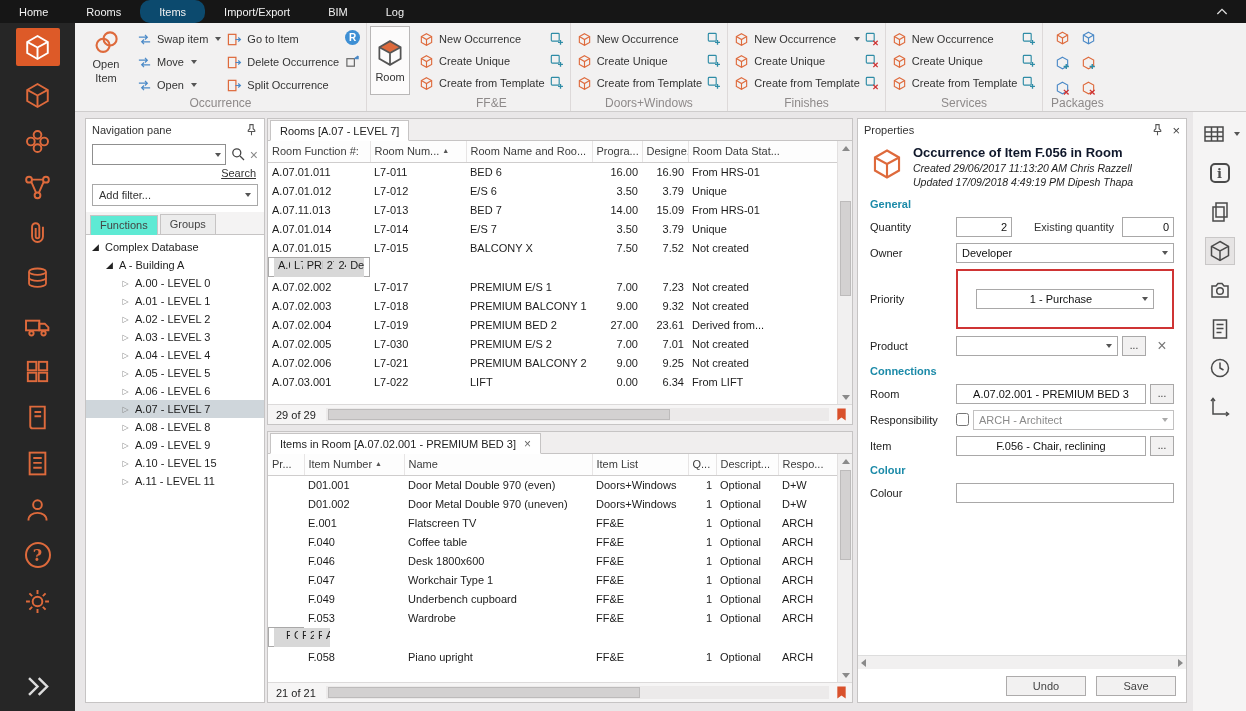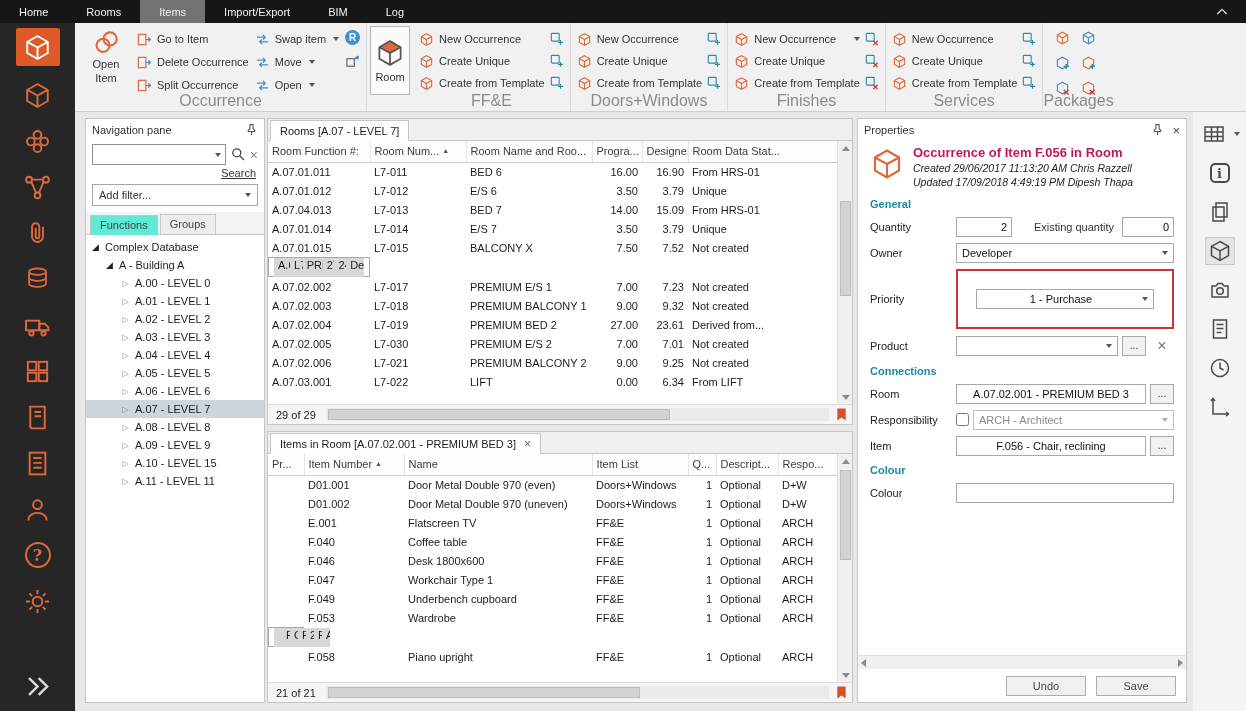--- a/index.html
+++ b/index.html
@@ -5,40 +5,40 @@
   * { box-sizing:border-box; margin:0; padding:0; }
   html,body { width:1246px; height:711px; }
   body { font-family:"Liberation Sans", sans-serif; font-size:11px; color:#333;
          background:#e9e7e8; overflow:hidden; position:relative; }
 
   
   .menubar { position:absolute; top:0; left:0; width:1246px; height:23px;
              background:#161616; display:flex; align-items:stretch; color:#f2f2f2; z-index:30; }
   .menu-items { display:flex; }
   .menu-item { padding:0 19px; display:flex; align-items:center; font-size:11px; cursor:default; }
-  .menu-item.active { background:#737373; }
+  .menu-item.active { background:#0c4a6e;border-radius:10px; }
   .menu-collapse { margin-left:auto; padding:0 16px; display:flex; align-items:center;
                    color:#dcdcdc; font-size:12px; }
 
   
   .sidebar { position:absolute; top:23px; left:0; width:75px; height:688px; background:#262626;
              display:flex; flex-direction:column; align-items:center; padding:5px 0 8px; gap:12px; z-index:20; }
   .side-icon { width:40px; height:34px; display:flex; align-items:center; justify-content:center;
                color:#de6a3c; flex:0 0 auto; }
   .side-icon svg { width:29px; height:29px; }
   .side-icon.tile { background:#dd5a28; border-radius:2px; color:#ffffff; width:44px; height:38px; }
   .circle-q { width:26px; height:26px; border:2px solid #de6a3c; border-radius:50%;
               display:flex; align-items:center; justify-content:center; font:bold 16px "DejaVu Serif", serif; color:#de6a3c; }
 
   
   .ribbon { position:absolute; top:23px; left:75px; width:1171px; height:89px;
             background:#f2f1f1; border-bottom:1px solid #cfcdcd; display:flex; z-index:10; }
   .rgroup { position:relative; padding:3px 6px 14px; border-right:1px solid #ddd9d9; }
   .rgroup-label { position:absolute; bottom:1px; left:0; right:0; text-align:center;
-                  color:#8e8a8a; font-size:16px; }
+                  color:#8e8a8a; font-size:12px; }
   .occ-flex { display:flex; gap:6px; height:72px; }
   .big-btn { width:50px; display:flex; flex-direction:column; align-items:center; gap:1px;
              padding-top:3px; cursor:default; }
   .big-btn svg { width:28px; height:28px; }
   .big-btn .lbl { text-align:center; line-height:1.25; color:#333; }
   .action-col { display:flex; flex-direction:column; gap:7px; padding-top:5px; }
   .action-row { display:flex; align-items:center; gap:5px; height:16px; white-space:nowrap; color:#333; }
   .ric { width:15px; height:15px; flex:0 0 15px; display:inline-flex; }
   .ric svg { width:15px; height:15px; }
   .caret { width:0; height:0; border-left:3.5px solid transparent; border-right:3.5px solid transparent;
@@ -119,21 +119,21 @@
   .flag svg { width:13px; height:15px; display:block; }
 
   
   #props-panel { left:857px; top:118px; width:330px; height:585px; display:flex; flex-direction:column; }
   .props-header { height:22px; display:flex; align-items:center; padding:0 6px; gap:8px; }
   .props-header .t { flex:1; color:#333; }
   .x-btn { color:#444; font-size:13px; cursor:pointer; }
   .props-body { flex:1; padding:4px 12px 0; overflow:hidden; }
   .ptitle-row { display:flex; gap:9px; margin-bottom:8px; }
   .ptitle-row svg { width:34px; height:34px; flex:0 0 34px; margin-top:2px; }
-  .ptitle { font-size:13px; font-weight:bold; color:#be185d; line-height:1.25; }
+  .ptitle { font-size:13px; font-weight:bold; color:#0f172a; line-height:1.25; }
   .pmeta { font-style:italic; font-size:10.5px; color:#222; line-height:1.35; }
   .sec-h { color:#1b8aa8; font-weight:bold; margin:8px 0 7px; }
   .frow { display:flex; align-items:center; margin-bottom:6px; gap:4px; }
   .flabel { width:82px; flex:0 0 82px; color:#222; }
   .tb { height:20px; border:1px solid #a9a8a8; background:#fff; padding:0 4px; font-size:11px;
         font-family:inherit; color:#111;text-align:center; }
   input.tb { outline:none; }
   .sel { height:20px; border:1px solid #a9a8a8; background:#fff; display:flex; align-items:center;
          padding:0 5px; color:#111; }
   .sel .v { flex:1; overflow:hidden; white-space:nowrap; }
@@ -287,20 +287,52 @@
         <svg viewBox="0 0 24 24" fill="none" stroke="#de6a3c" stroke-width="1.8">
             <circle cx="9.5" cy="14" r="5.6"></circle>
             <circle cx="15.5" cy="8.5" r="5.6"></circle>
           </svg>
         <span class="lbl">Open Item</span>
       </div>
       <div class="action-col">
 
           <div class="action-row">
             <span class="ric">
+              <svg viewBox="0 0 16 16" fill="none" stroke="#4a89c7" stroke-width="1.3">
+                <path d="M2 5.5h9M8.5 3L11 5.5 8.5 8M14 10.5H5M7.5 8L5 10.5 7.5 13"></path>
+              </svg>
+            </span>
+            <span>Swap item</span>
+            <span class="caret hide show"></span>
+          </div>
+
+          <div class="action-row">
+            <span class="ric">
+              <svg viewBox="0 0 16 16" fill="none" stroke="#4a89c7" stroke-width="1.3">
+                <path d="M2 5.5h9M8.5 3L11 5.5 8.5 8M14 10.5H5M7.5 8L5 10.5 7.5 13"></path>
+              </svg>
+            </span>
+            <span>Move</span>
+            <span class="caret hide show"></span>
+          </div>
+
+          <div class="action-row">
+            <span class="ric">
+              <svg viewBox="0 0 16 16" fill="none" stroke="#4a89c7" stroke-width="1.3">
+                <path d="M2 5.5h9M8.5 3L11 5.5 8.5 8M14 10.5H5M7.5 8L5 10.5 7.5 13"></path>
+              </svg>
+            </span>
+            <span>Open</span>
+            <span class="caret hide show"></span>
+          </div>
+        </div>
+      <div class="action-col">
+
+          <div class="action-row">
+            <span class="ric">
               <svg viewBox="0 0 16 16" fill="none">
                 <rect x="1.5" y="2.5" width="8" height="11" stroke="#de6a3c" stroke-width="1.3"></rect>
                 <path d="M9 8h5M12 5.8L14.3 8 12 10.2" stroke="#4a89c7" stroke-width="1.3"></path>
               </svg>
             </span>
             <span>Go to Item</span>
           </div>
 
           <div class="action-row">
             <span class="ric">
@@ -313,52 +345,20 @@
           </div>
 
           <div class="action-row">
             <span class="ric">
               <svg viewBox="0 0 16 16" fill="none">
                 <rect x="1.5" y="2.5" width="8" height="11" stroke="#de6a3c" stroke-width="1.3"></rect>
                 <path d="M9 8h5M12 5.8L14.3 8 12 10.2" stroke="#4a89c7" stroke-width="1.3"></path>
               </svg>
             </span>
             <span>Split Occurrence</span>
-          </div>
-        </div>
-      <div class="action-col">
-
-          <div class="action-row">
-            <span class="ric">
-              <svg viewBox="0 0 16 16" fill="none" stroke="#4a89c7" stroke-width="1.3">
-                <path d="M2 5.5h9M8.5 3L11 5.5 8.5 8M14 10.5H5M7.5 8L5 10.5 7.5 13"></path>
-              </svg>
-            </span>
-            <span>Swap item</span>
-            <span class="caret hide show"></span>
-          </div>
-
-          <div class="action-row">
-            <span class="ric">
-              <svg viewBox="0 0 16 16" fill="none" stroke="#4a89c7" stroke-width="1.3">
-                <path d="M2 5.5h9M8.5 3L11 5.5 8.5 8M14 10.5H5M7.5 8L5 10.5 7.5 13"></path>
-              </svg>
-            </span>
-            <span>Move</span>
-            <span class="caret hide show"></span>
-          </div>
-
-          <div class="action-row">
-            <span class="ric">
-              <svg viewBox="0 0 16 16" fill="none" stroke="#4a89c7" stroke-width="1.3">
-                <path d="M2 5.5h9M8.5 3L11 5.5 8.5 8M14 10.5H5M7.5 8L5 10.5 7.5 13"></path>
-              </svg>
-            </span>
-            <span>Open</span>
-            <span class="caret hide show"></span>
           </div>
         </div>
       <div class="badge-col">
         <span class="r-badge">R</span>
         <span class="ric">
           <svg viewBox="0 0 16 16" fill="none" stroke="#6a6a6a" stroke-width="1.3">
               <rect x="2" y="5" width="8" height="8"></rect>
               <path d="M10 5l4-3M14 2v3h-3" stroke="#4a89c7"></path>
             </svg>
         </span>
@@ -796,21 +796,21 @@
           <tr>
             <td>A.07.01.012</td>
             <td>L7-012</td>
             <td>E/S 6</td>
             <td class="num">3.50</td>
             <td class="num">3.79</td>
             <td>Unique</td>
           </tr>
 
           <tr>
-            <td>A.07.04.013</td>
+            <td>A.07.11.013</td>
             <td>L7-013</td>
             <td>BED 7</td>
             <td class="num">14.00</td>
             <td class="num">15.09</td>
             <td>From HRS-01</td>
           </tr>
 
           <tr>
             <td>A.07.01.014</td>
             <td>L7-014</td>

